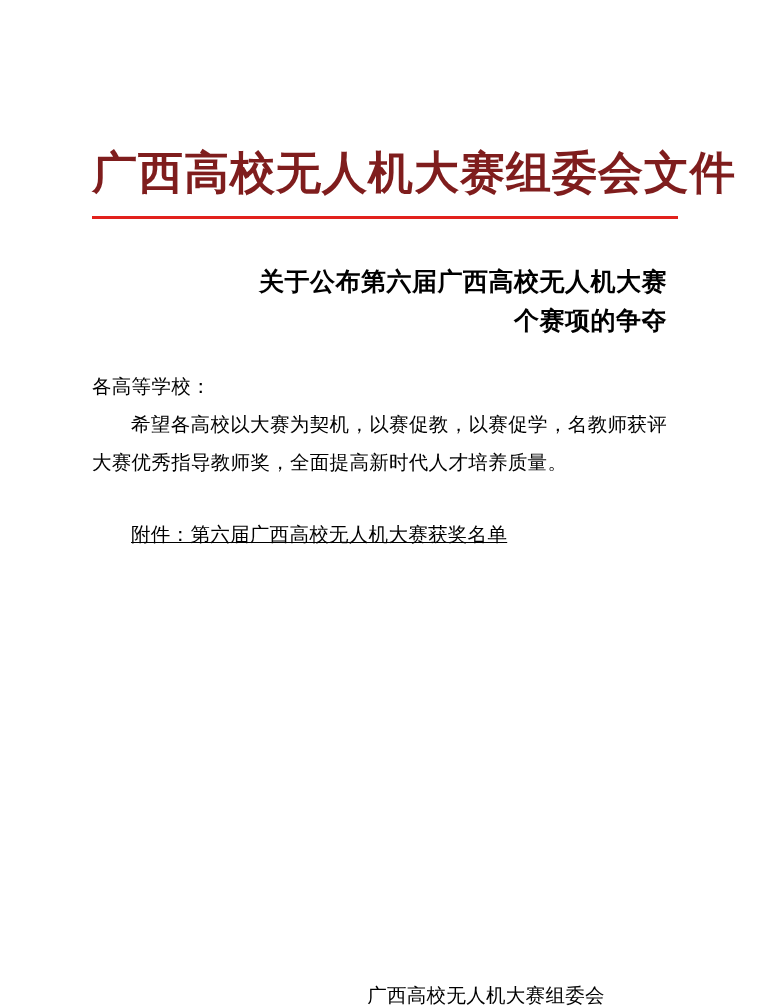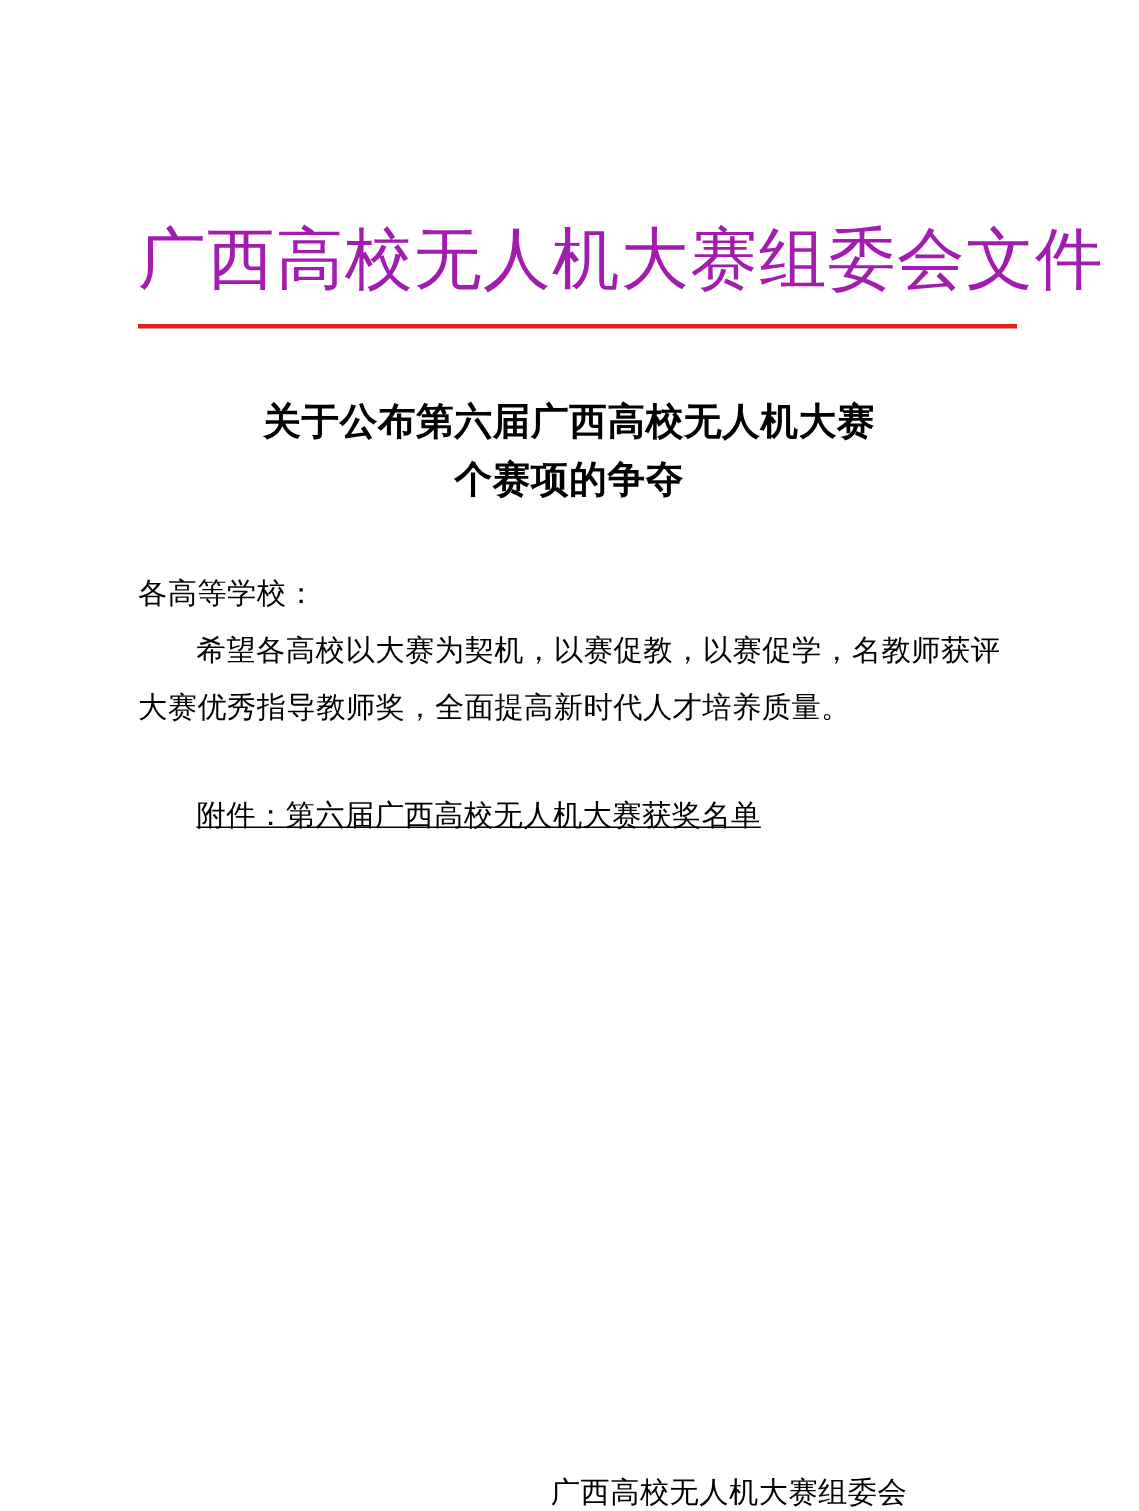--- a/index.html
+++ b/index.html
@@ -22,51 +22,51 @@
     box-sizing: border-box;
     padding: 0 92px;
   }
 
   
   .masthead {
     margin-top: 148px;
     text-align: center;
   }
   .masthead-title {
-    color: #a21caf;
+    color: #7f1d1d;
     font-family: "Liberation Serif", "DejaVu Serif", serif;
-    font-weight: normal;
+    font-weight: bold;
     font-size: 45px;
     letter-spacing: 1px;
     line-height: 1.15;
     white-space: nowrap;
   }
   .masthead-rule {
     margin: 16px auto 0 auto;
     width: 586px;
     height: 3px;
     background: #e2211c;
   }
 
   
   .doc-title {
     margin-top: 44px;
-    text-align: center;
+    text-align: right;
     font-size: 25px;
     font-weight: bold;
     line-height: 1.55;
     letter-spacing: 0.5px;
   }
   .doc-title .line {
     display: block;
   }
 
   
   .body-block {
-    margin-top: 38px;
+    margin-top: 28px;
     font-size: 19.5px;
     line-height: 1.95;
     letter-spacing: 0.3px;
     text-align: justify;
     text-justify: inter-ideograph;
   }
   .salutation {
     margin: 0 0 0 0;
   }
   .para {

